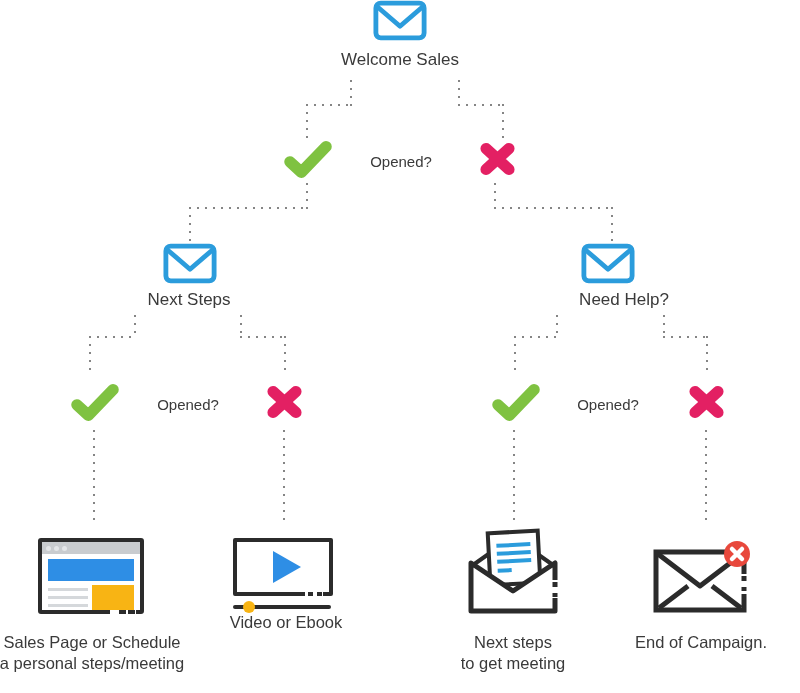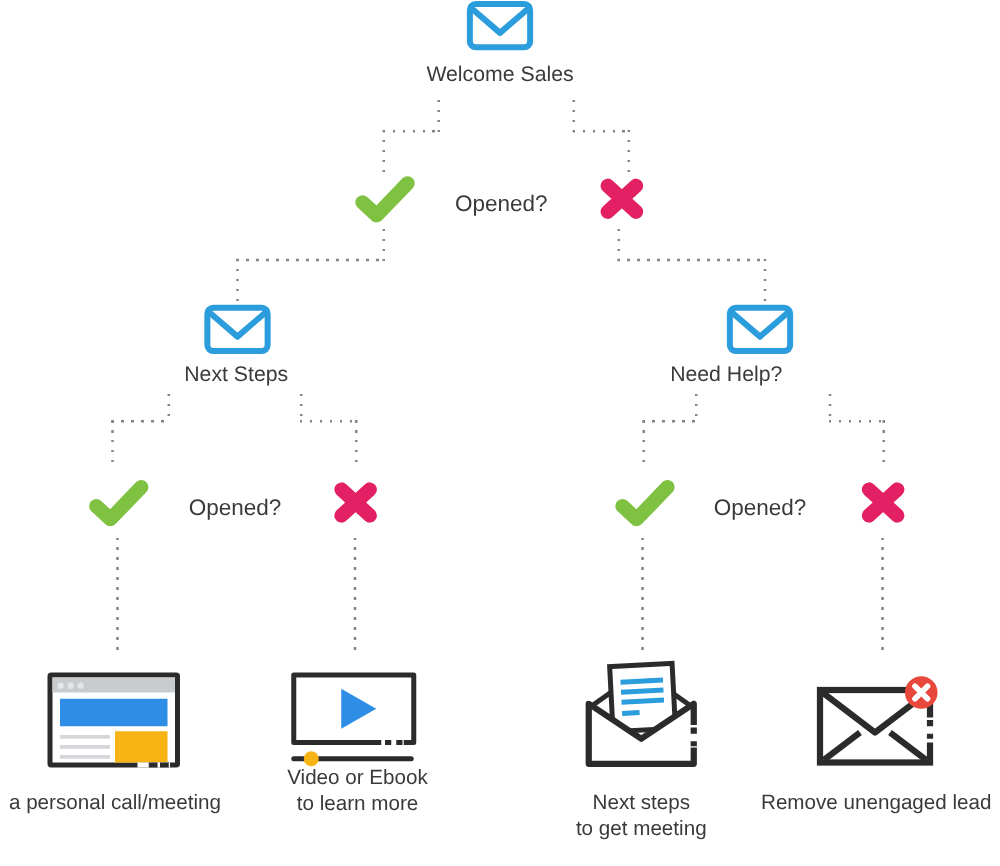--- a/index.html
+++ b/index.html
@@ -9,21 +9,21 @@
   }
   
   .dv{position:absolute;width:2px;
       background-image:repeating-linear-gradient(to bottom,var(--dot) 0 2px,transparent 2px 8px);}
   .dh{position:absolute;height:2px;
       background-image:repeating-linear-gradient(to right,var(--dot) 0 2px,transparent 2px 8px);}
   .abs{position:absolute;}
   .node-label{position:absolute;transform:translateX(-50%);white-space:nowrap;
       font-size:17px;font-weight:400;color:var(--text);}
   .question{position:absolute;transform:translateX(-50%);white-space:nowrap;
-      font-size:18px;color:var(--text);}
+      font-size:15px;color:var(--text);}
   .caption{position:absolute;transform:translateX(-50%);text-align:center;
       font-size:16.5px;line-height:21px;color:var(--text);white-space:nowrap;}
   
   .s-blue{stroke:var(--blue);}  .s-green{stroke:var(--green);}
   .s-pink{stroke:var(--pink);}  .s-dark{stroke:var(--dark);}
   .f-white{fill:#fff;} .f-none{fill:none;} .f-red{fill:var(--red_badge);} .s-white{stroke:#fff;}
   
   .browser{box-sizing:border-box;position:absolute;width:106px;height:76px;
       border:4px solid var(--dark);border-radius:3px;background:#fff;}
   .b-bar{height:12px;background:var(--browser_bar);display:flex;align-items:center;gap:3px;padding-left:4px;}
@@ -81,21 +81,21 @@
   <svg class="abs" style="left:163px;top:243px" width="54" height="41" viewBox="0 0 56 42">
     <rect x="3" y="3" width="50" height="36" rx="5" class="f-white s-blue" stroke-width="5"></rect>
     <path d="M6 8 L28 27 L50 8" class="f-none s-blue" stroke-width="5" stroke-linecap="round" stroke-linejoin="round"></path>
   </svg>
   <div class="node-label" style="left:189px;top:290px">Next Steps</div>
 
   <svg class="abs" style="left:581px;top:243px" width="54" height="41" viewBox="0 0 56 42">
     <rect x="3" y="3" width="50" height="36" rx="5" class="f-white s-blue" stroke-width="5"></rect>
     <path d="M6 8 L28 27 L50 8" class="f-none s-blue" stroke-width="5" stroke-linecap="round" stroke-linejoin="round"></path>
   </svg>
-  <div class="node-label" style="left:581px;top:290px">Need Help?</div>
+  <div class="node-label" style="left:624px;top:290px">Need Help?</div>
 
   <div class="dv" style="left:134px;top:315px;height:23px"></div>
   <div class="dv" style="left:240px;top:315px;height:23px"></div>
   <div class="dh" style="left:89px;top:336px;width:47px"></div>
   <div class="dh" style="left:240px;top:336px;width:46px"></div>
   <div class="dv" style="left:89px;top:336px;height:34px"></div>
   <div class="dv" style="left:284px;top:336px;height:34px"></div>
 
   <div class="dv" style="left:556px;top:315px;height:23px"></div>
   <div class="dv" style="left:663px;top:315px;height:23px"></div>
@@ -173,27 +173,27 @@
     <rect x="6" y="12" width="88" height="58" class="f-white s-dark" stroke-width="5"></rect>
     <path d="M8 14 L50 46 L92 14" class="f-none s-dark" stroke-width="5" stroke-linejoin="round"></path>
     <path d="M9 68 L38 46 M91 68 L62 46" class="f-none s-dark" stroke-width="5"></path>
     <rect x="90" y="34" width="8" height="20" fill="#fff"></rect>
     <path d="M94 36 V41 M94 47 V51" class="f-none s-dark" stroke-width="5"></path>
     <circle cx="87" cy="14" r="13" class="f-red"></circle>
     <path d="M82 9 L92 19 M92 9 L82 19" class="f-none s-white" stroke-width="4.5" stroke-linecap="round"></path>
   </svg>
 
   <div class="caption" style="left:92px;top:632px">
-    <div>a personal call/meeting</div>
+    <div>Sales Page or Schedule</div>
+    <div>a personal steps/meeting</div>
   </div>
   <div class="caption" style="left:286px;top:612px">
     <div>Video or Ebook</div>
-    <div>to learn more</div>
   </div>
   <div class="caption" style="left:513px;top:632px">
     <div>Next steps</div>
     <div>to get meeting</div>
   </div>
   <div class="caption" style="left:701px;top:632px">
-    <div>Remove unengaged lead</div>
+    <div>End of Campaign.</div>
   </div>
 
 </div>
 
 </body></html>

